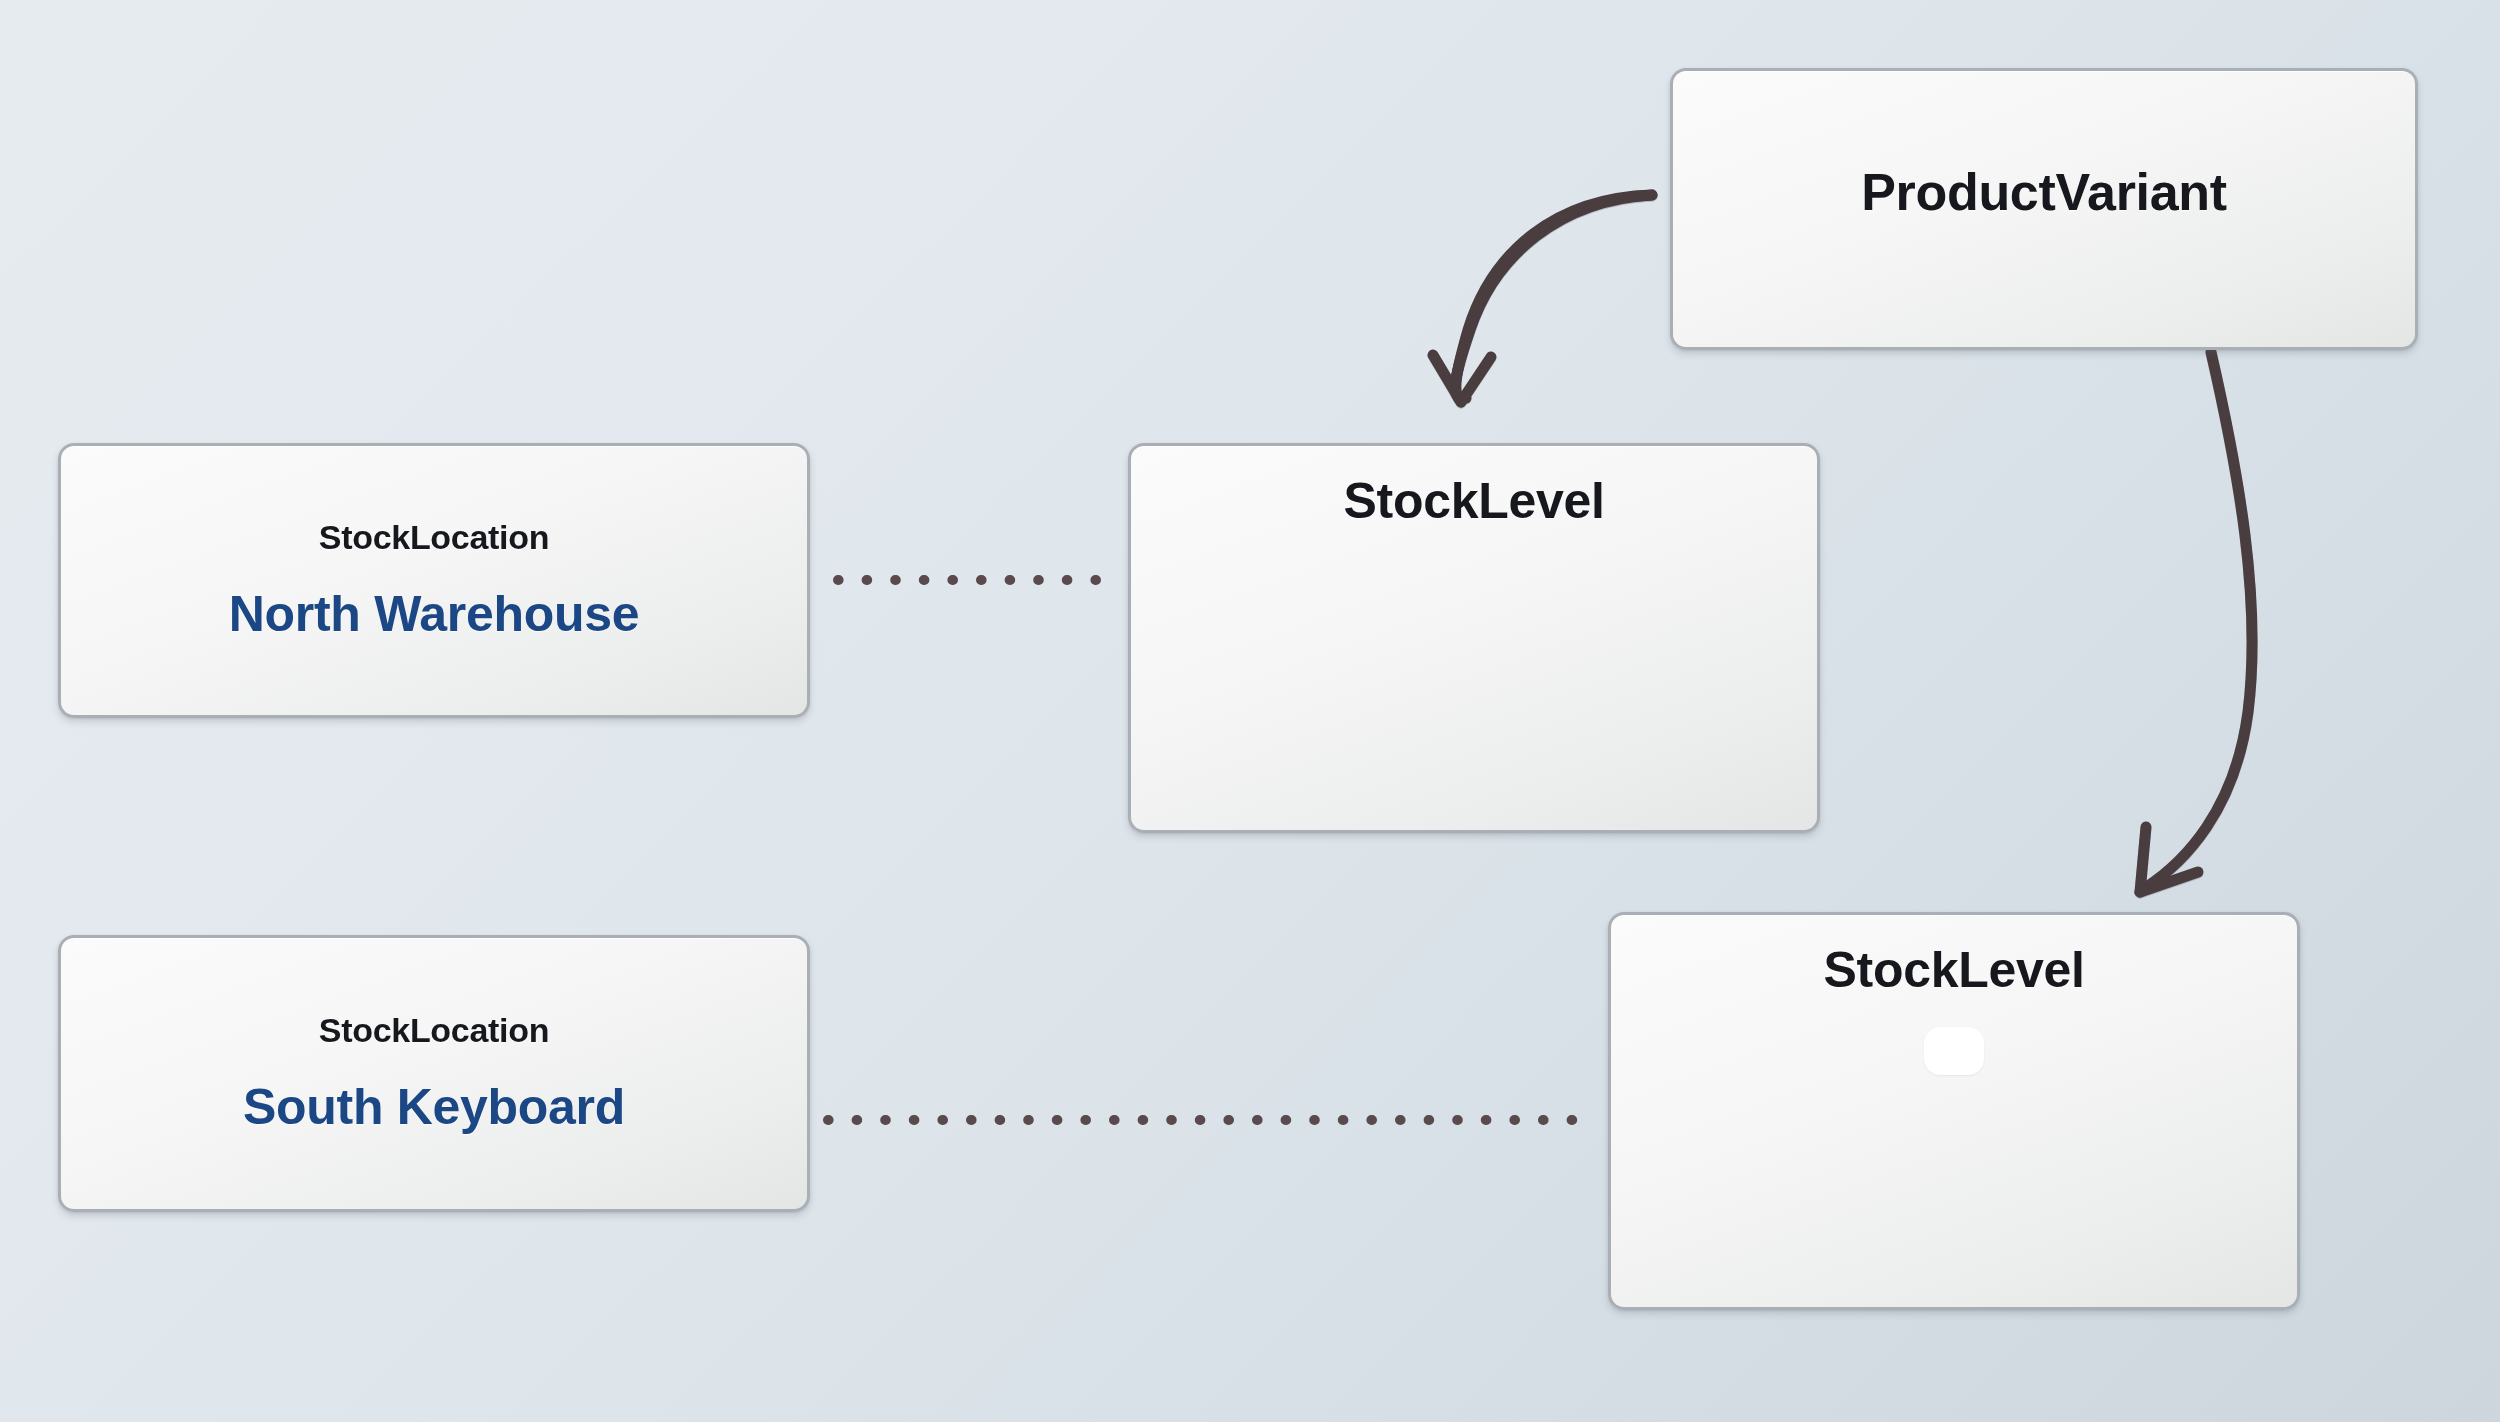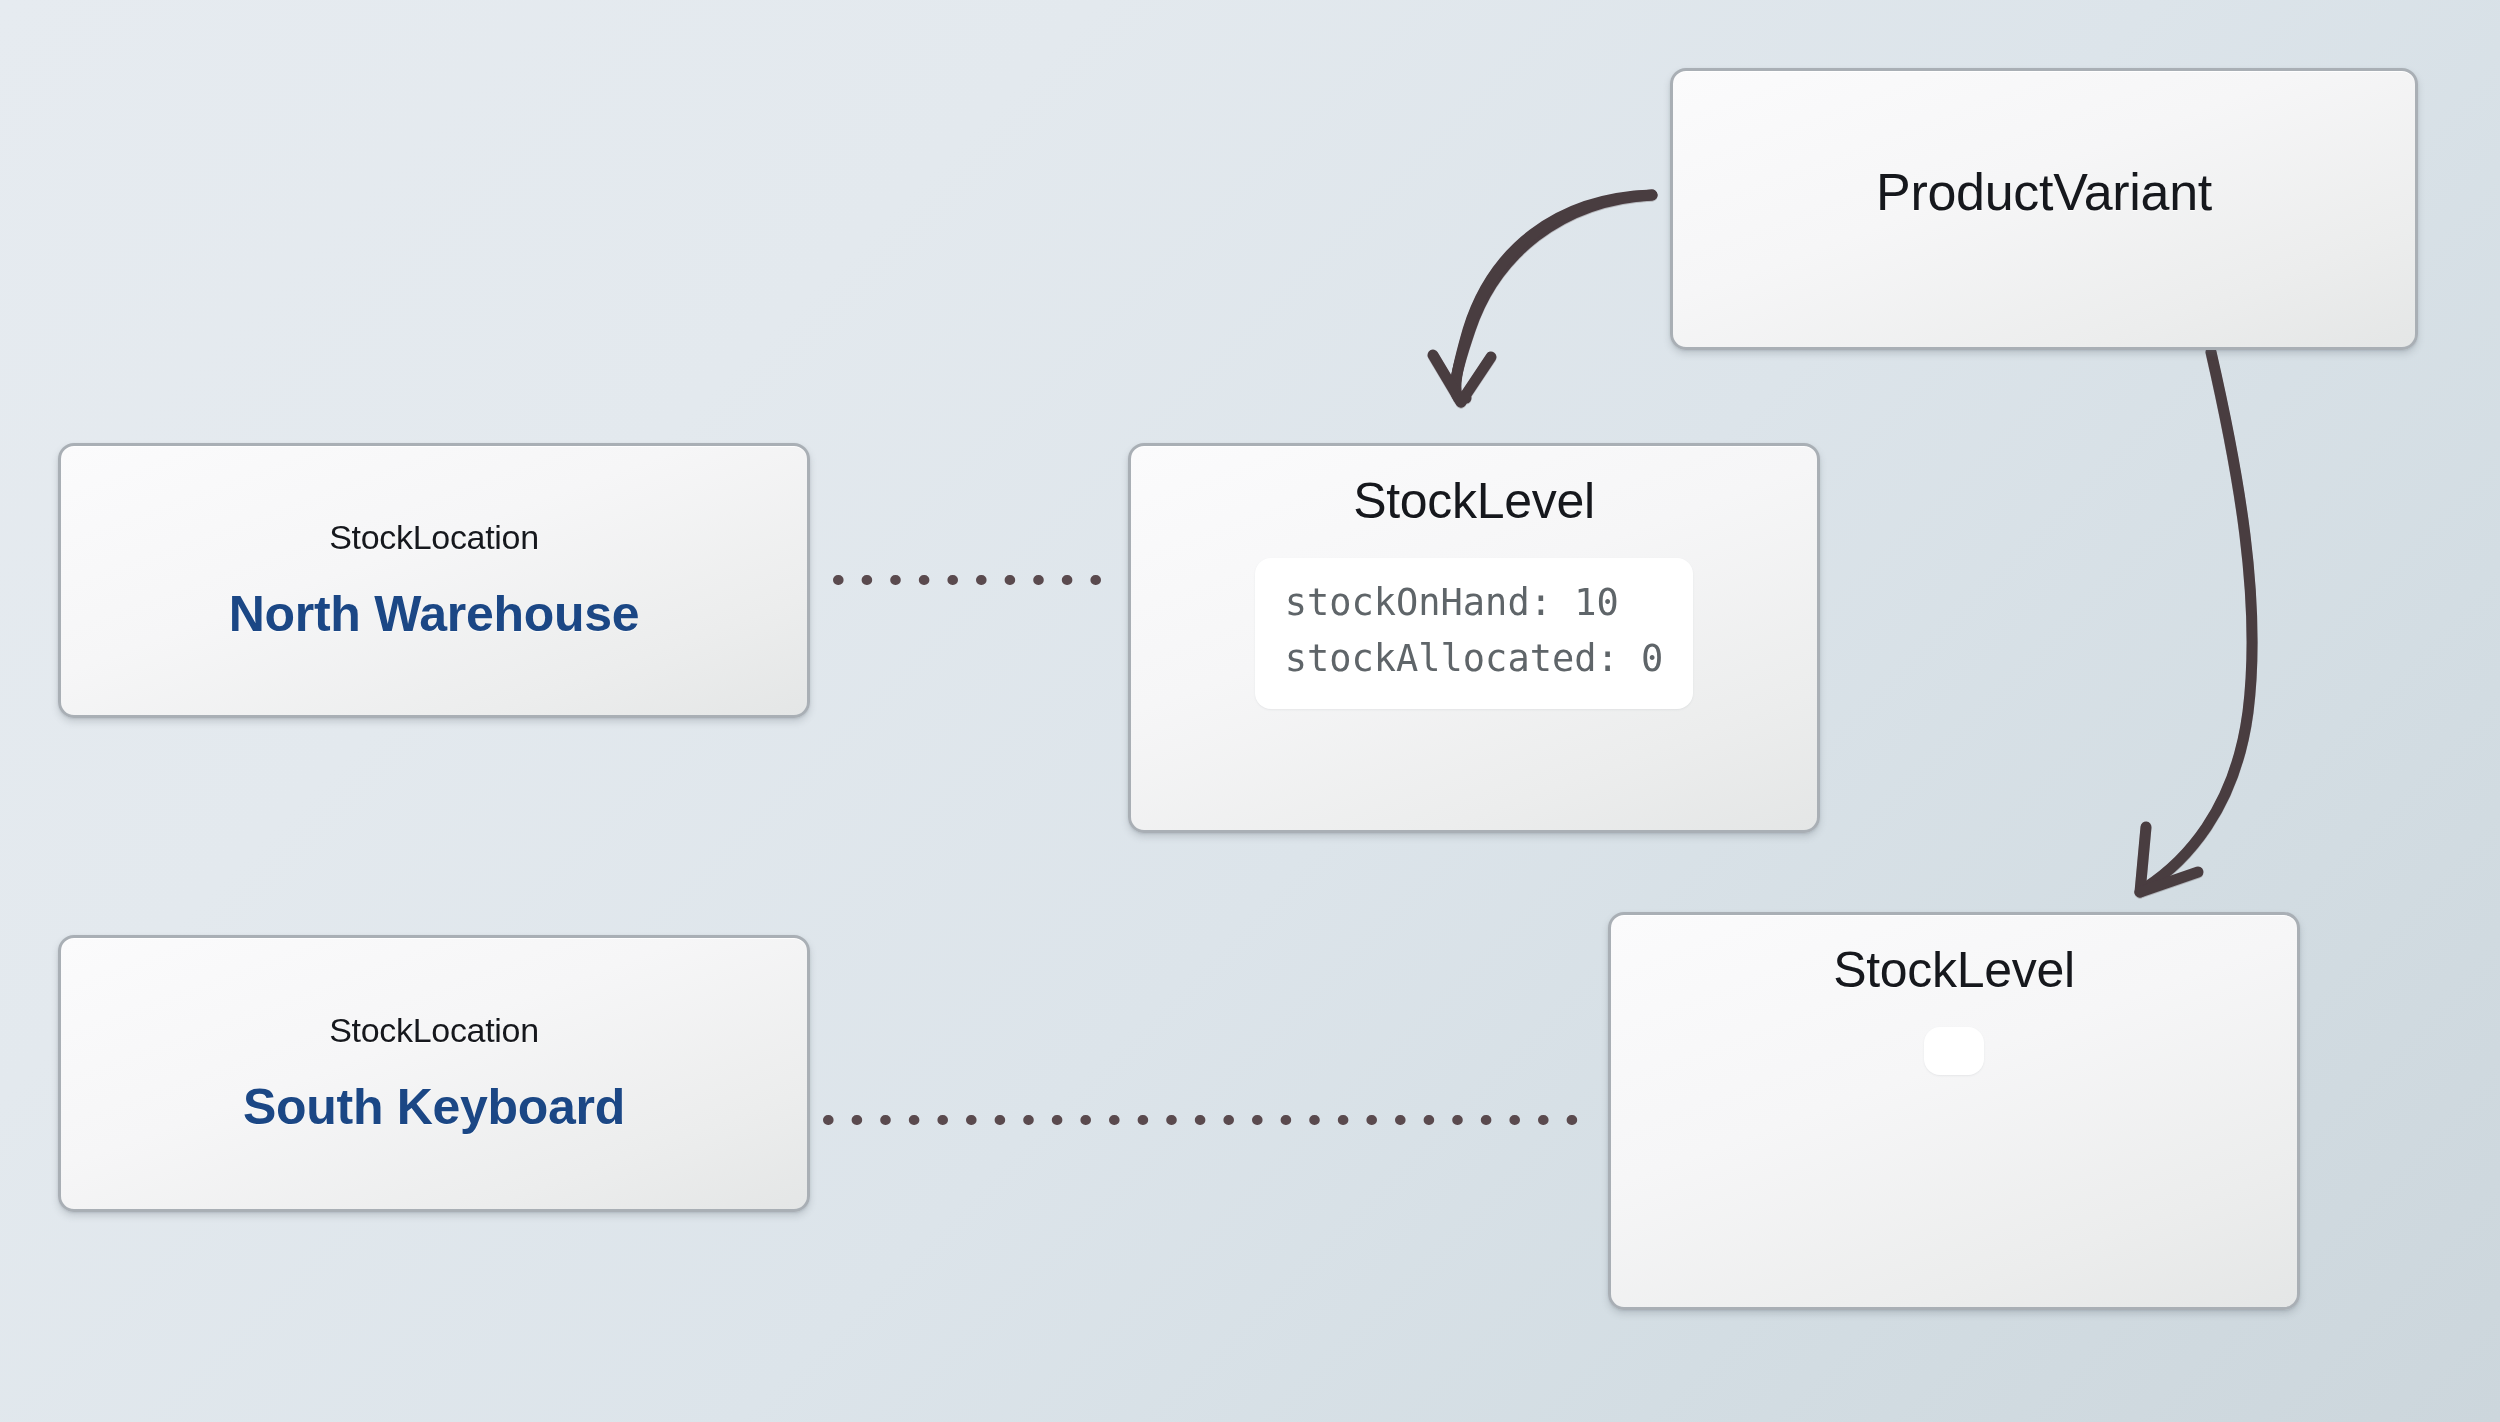--- a/index.html
+++ b/index.html
@@ -36,21 +36,21 @@
     border-radius: 16px;
     background: linear-gradient(160deg, #fbfbfc 0%, #f6f6f7 42%, #eceded 78%, #e4e6e6 100%);
     box-shadow: 0 4px 7px rgba(90,100,110,0.22),
                 0 1px 2px rgba(90,100,110,0.16),
                 inset 0 1px 0 rgba(255,255,255,0.9);
     display: flex;
     flex-direction: column;
     align-items: center;
   }
   .node-type {
-    font-weight: normal;
+    font-weight: bold;
     color: #16181d;
     letter-spacing: -0.3px;
     text-align: center;
     white-space: nowrap;
     text-shadow: 0 1px 1px rgba(255,255,255,0.85);
   }
   .node-name {
     font-weight: bold;
     color: #1b4785;
     letter-spacing: -0.3px;
@@ -157,24 +157,20 @@
     <div class="node-name">North Warehouse</div>
   </div>
 
   <div class="node node-simple" id="node-stock-location-south">
     <div class="node-type">StockLocation</div>
     <div class="node-name">South Keyboard</div>
   </div>
 
   <div class="node" id="node-stock-level-north">
     <div class="node-type">StockLevel</div>
-    <div class="prop-box">
-      <div class="prop-row">stockOnHand: 10</div>
-      <div class="prop-row">stockAllocated: 0</div>
-    </div>
   </div>
 
   <div class="node" id="node-stock-level-south">
     <div class="node-type">StockLevel</div>
     <div class="prop-box">
     </div>
   </div>
 
 </div>
 

